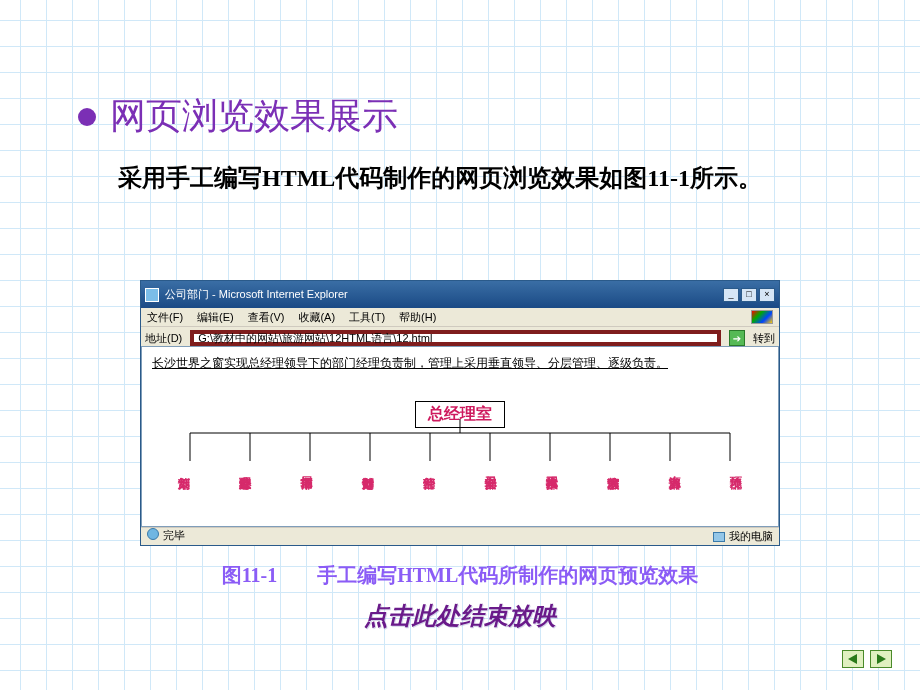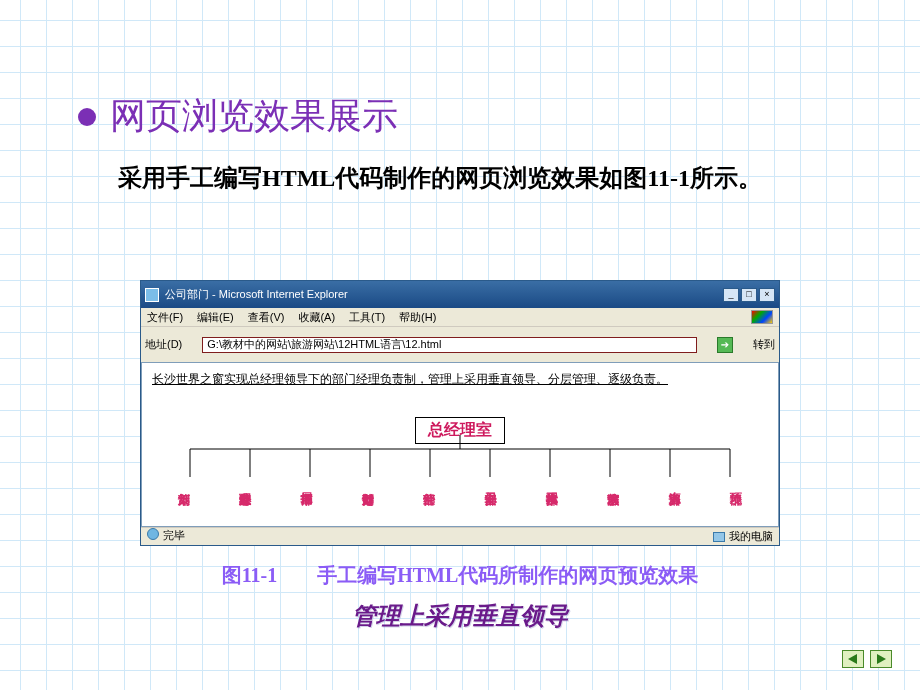--- a/index.html
+++ b/index.html
@@ -17,22 +17,22 @@
   .bullet { width: 18px; height: 18px; border-radius: 50%; background: #7b2fb5; flex-shrink: 0; }
   .title { color: #7b2fb5; font-size: 36px; font-family: "SimSun", serif; }
   .para { position: absolute; top: 162px; left: 70px; right: 40px; font-size: 24px; font-weight: bold; color: #000; line-height: 1.35; text-indent: 2em; }
   .ie-window { position: absolute; top: 280px; left: 140px; width: 640px; height: 266px; border: 1px solid #2a5a8a; background: #ece9d8; font-family: "SimSun","Tahoma",sans-serif; font-size: 11px; display: flex; flex-direction: column; }
   .titlebar { background: linear-gradient(#3a6ea5,#1a4a85); color: #fff; height: 27px; display: flex; align-items: center; padding: 0 4px; }
   .titlebar .ie-icon { width: 14px; height: 14px; background: #7bbde8; border: 1px solid #fff; margin-right: 6px; }
   .titlebar .win-btns { margin-left: auto; display: flex; gap: 2px; }
   .winbtn { width: 16px; height: 14px; background: #d6e6f6; border: 1px solid #2a5a8a; color:#000; font-size:9px; display:flex; align-items:center; justify-content:center; line-height:1;}
   .menubar { background: #ece9d8; height: 18px; display:flex; align-items:center; padding: 0 6px; gap: 14px; color:#000; }
   .menubar .flag { margin-left: auto; width: 22px; height: 14px; background: linear-gradient(135deg,#ff0000,#00aa00,#0044ff,#ffcc00); border:1px solid #999;}
-  .addrbar { background:#ece9d8; height:36px; display:flex; align-items:center; padding:0 4px; gap:20px; border-top:1px solid #cfcabf; }
-  .addrbar .addr-input { flex:1; background:#fff; border:1px solid #7f1d1d; height:16px; padding:0 4px; display:flex; align-items:center; font-size:11px; color:#000;}
+  .addrbar { background:#ece9d8; height:20px; display:flex; align-items:flex-end; padding:0 4px; gap:8px; border-top:1px solid #cfcabf; }
+  .addrbar .addr-input { flex:1; background:#fff; border:4px solid #7f1d1d; height:16px; padding:0 4px; display:flex; align-items:center; font-size:11px; color:#000;}
   .addrbar .gobtn { width:16px; height:16px; background:#55b955; border:1px solid #2a7a2a; display:flex; align-items:center; justify-content:center; color:#fff; font-size:10px;}
   .content-area { flex:1; background:#fff; border:1px solid #7f9db9; margin:0; padding:8px 10px; position:relative; overflow:hidden;}
   .content-text { font-size: 12px; color:#000; margin-bottom: 12px; text-decoration: underline; }
   .org-root-box { position:absolute; left:50%; top:54px; transform:translateX(-50%); background:#fff; border:1px solid #000; color:#ce1a5e; font-weight:bold; padding:2px 12px; font-size:16px;}
   .tree-svg { position:absolute; top:72px; left:34px; width:568px; height:50px; }
   .tree-svg line { stroke:#000; stroke-width:1; }
   .dept-row { position:absolute; top:120px; left:34px; width:568px; display:flex; justify-content:space-between; }
   .dept { color:#d62a6b; font-size:12px; font-weight:bold; writing-mode: vertical-rl; text-orientation: upright; letter-spacing:0; text-align:center; width:16px;}
   .statusbar { height:18px; background:#ece9d8; border-top:1px solid #cfcabf; display:flex; padding:0 6px; color:#000;}
   .statusbar .globe { width:12px; height:12px; background:#6fb6e2; border-radius:50%; margin-right:4px; border:1px solid #3a7aaa;}
@@ -120,21 +120,21 @@
       <span>完毕</span>
       <div class="spacer"></div>
       <div class="comp">
         <div class="pcicon"></div>
         <span>我的电脑</span>
       </div>
     </div>
   </div>
 
   <div class="caption">图11-1　　手工编写HTML代码所制作的网页预览效果</div>
-  <div class="footer-link">管理上采用垂直领导</div>
+  <div class="footer-link">点击此处结束放映</div>
 
   <div class="nav-btns">
     <div class="navbtn">
       <svg width="12" height="10">
           <polygon points="10,0 10,10 1,5"></polygon>
         </svg>
     </div>
     <div class="navbtn">
       <svg width="12" height="10">
           <polygon points="2,0 2,10 11,5"></polygon>

